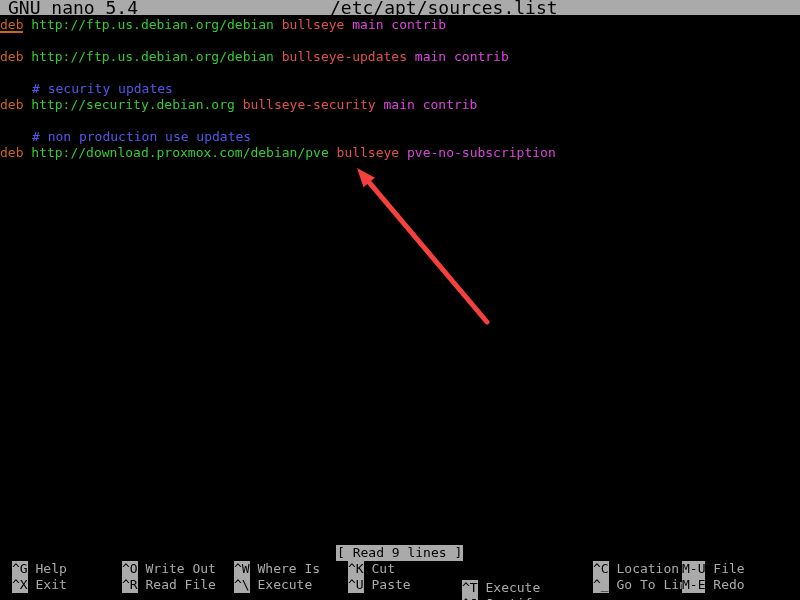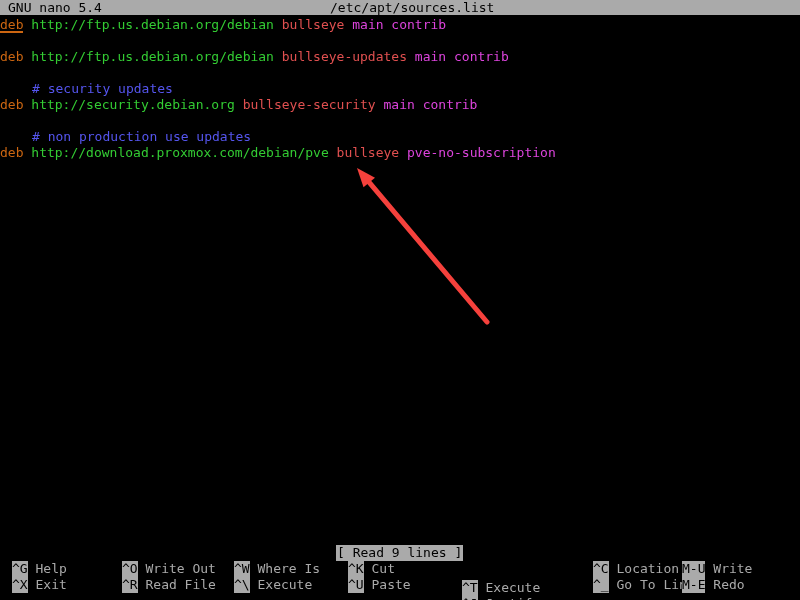--- a/index.html
+++ b/index.html
@@ -25,21 +25,21 @@
 
   
   .titlebar {
     position: absolute;
     left: 0; top: 0;
     width: 800px;
     height: 15px;
     background: #aaaaaa;
     color: #000000;
     white-space: pre;
-    font-size: 13px;
+    font-size: 18px;
     line-height: 15px;
   }
   .titlebar .tb-version {
     position: absolute;
     left: 8px; top: 0;
   }
   .titlebar .tb-file {
     position: absolute;
     left: 330px; top: 0;
   }
@@ -143,16 +143,16 @@
 
   <div class="statusmsg">[ Read 9 lines ]</div>
 
   <div class="helpbar" id="helpbar">
       <div class="help-col" style="left: 0px;"><div class="help-entry"><span class="help-key">^G</span><span class="help-label"> Help</span></div><div class="help-entry"><span class="help-key">^X</span><span class="help-label"> Exit</span></div></div>
       <div class="help-col" style="left: 110px;"><div class="help-entry"><span class="help-key">^O</span><span class="help-label"> Write Out</span></div><div class="help-entry"><span class="help-key">^R</span><span class="help-label"> Read File</span></div></div>
       <div class="help-col" style="left: 222px;"><div class="help-entry"><span class="help-key">^W</span><span class="help-label"> Where Is</span></div><div class="help-entry"><span class="help-key">^\</span><span class="help-label"> Execute</span></div></div>
       <div class="help-col" style="left: 336px;"><div class="help-entry"><span class="help-key">^K</span><span class="help-label"> Cut</span></div><div class="help-entry"><span class="help-key">^U</span><span class="help-label"> Paste</span></div></div>
       <div class="help-col" style="left: 450px; margin-top: 19px;"><div class="help-entry"><span class="help-key">^T</span><span class="help-label"> Execute</span></div><div class="help-entry"><span class="help-key">^J</span><span class="help-label"> Justify</span></div></div>
       <div class="help-col" style="left: 560px; margin-left: 21px;"><div class="help-entry"><span class="help-key">^C</span><span class="help-label"> Location</span></div><div class="help-entry"><span class="help-key">^_</span><span class="help-label"> Go To Line</span></div></div>
-      <div class="help-col" style="left: 670px;"><div class="help-entry"><span class="help-key">M-U</span><span class="help-label"> Write</span></div><div class="help-entry"><span class="help-key">M-E</span><span class="help-label"> Redo</span></div></div>
+      <div class="help-col" style="left: 670px;"><div class="help-entry"><span class="help-key">M-U</span><span class="help-label"> File</span></div><div class="help-entry"><span class="help-key">M-E</span><span class="help-label"> Redo</span></div></div>
     </div>
 
 </div>
 
 </body></html>

